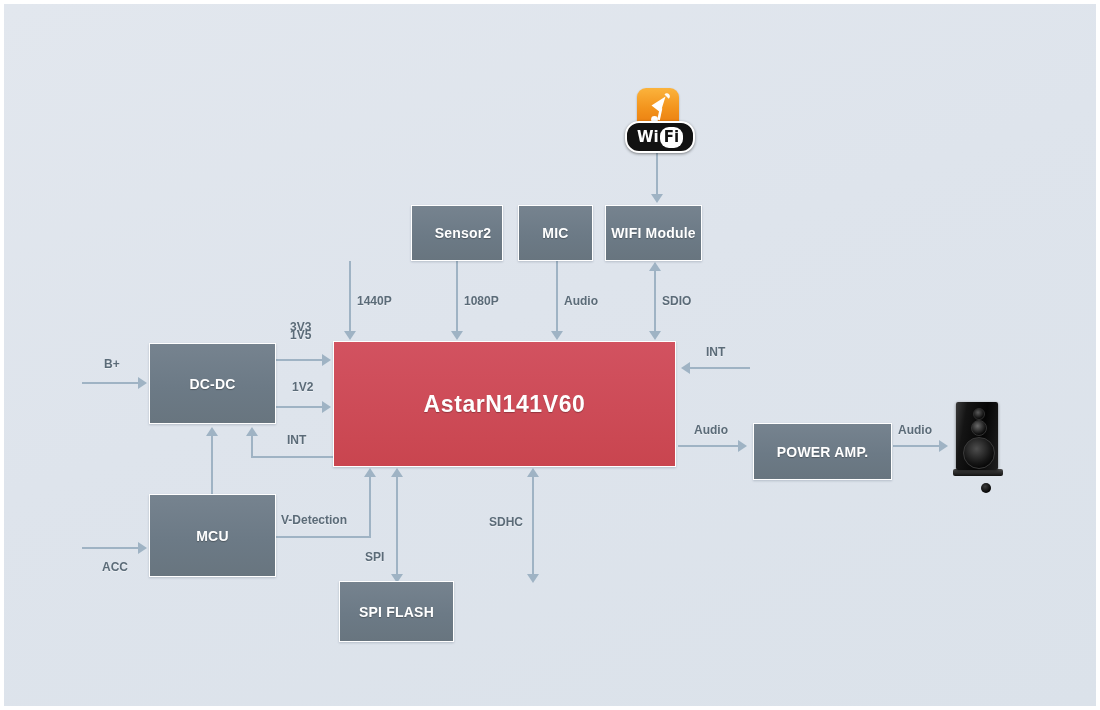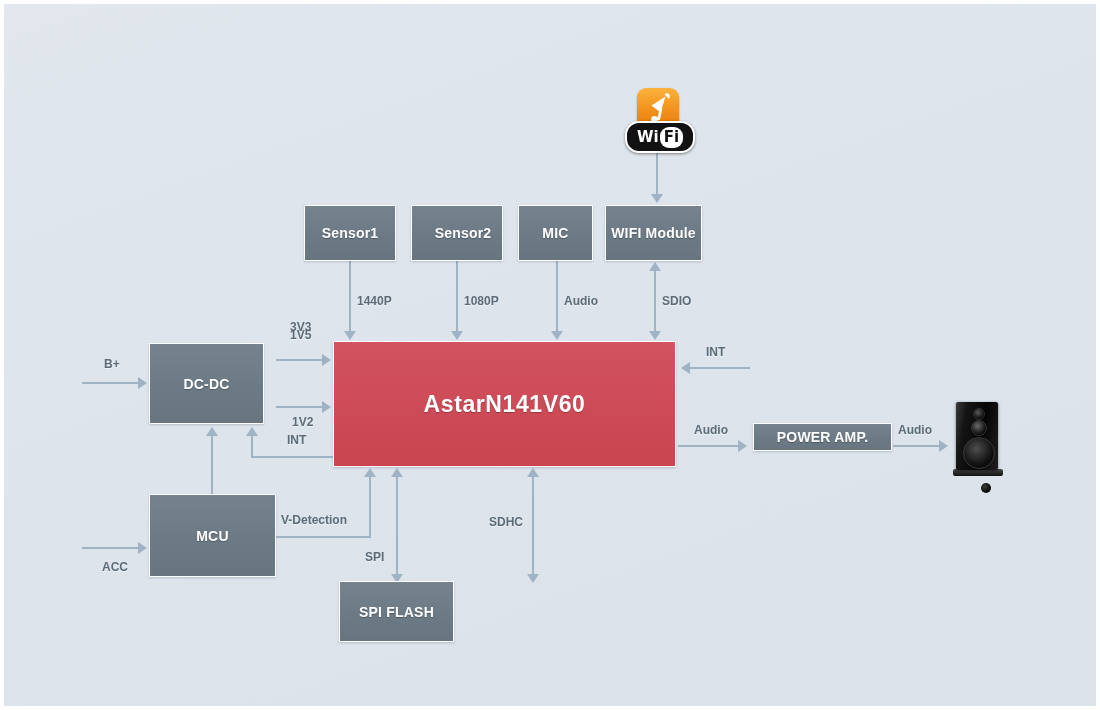--- a/index.html
+++ b/index.html
@@ -135,50 +135,47 @@
       <div id="wifi-pill">
         <span class="wf">
           <span>Wi</span><span class="fi">Fi</span>
         </span>
       </div>
     </div>
 
     <div class="ln lnv" style="left:652px;top:146px;height:46px;"></div>
     <div class="arw down" style="left:647px;top:190px;"></div>
 
-    <div class="blk" style="left:300px;top:201px;width:92px;height:56px;">
-      <span>Sensor1</span>
-    </div>
 
     <div class="blk" style="left:407px;top:201px;width:92px;height:56px;padding-left:12px;">
       <span>Sensor2</span>
     </div>
 
     <div class="blk" style="left:514px;top:201px;width:75px;height:56px;">
       <span>MIC</span>
     </div>
 
     <div class="blk" style="left:601px;top:201px;width:97px;height:56px;">
       <span>WIFI Module</span>
     </div>
 
     <div class="blk soc" style="left:329px;top:337px;width:343px;height:126px;">
       <span>AstarN141V60</span>
     </div>
 
-    <div class="blk" style="left:145px;top:339px;width:115px;height:81px;">
+    <div class="blk" style="left:145px;top:339px;width:127px;height:81px;">
       <span>DC-DC</span>
     </div>
 
     <div class="blk" style="left:145px;top:490px;width:127px;height:83px;">
       <span>MCU</span>
     </div>
 
 
-    <div class="blk" style="left:749px;top:419px;width:139px;height:28px;">
+    <div class="blk" style="left:749px;top:419px;width:139px;height:57px;">
       <span>POWER AMP.</span>
     </div>
 
     <div class="blk" style="left:335px;top:577px;width:115px;height:61px;">
       <span>SPI FLASH</span>
     </div>
 
 
     <div id="speaker">
       <div id="spk-base"></div>
@@ -199,21 +196,21 @@
     <div class="arw right" style="left:134px;top:538px;"></div>
     <div class="lbl" style="left:98px;top:508px;margin-top:48px;">ACC</div>
 
     <div class="ln lnh" style="left:272px;top:355px;width:48px;"></div>
     <div class="arw right" style="left:318px;top:350px;"></div>
     <div class="lbl" style="left:286px;top:316px;">3V3</div>
     <div class="lbl" style="left:286px;top:324px;">1V5</div>
 
     <div class="ln lnh" style="left:272px;top:402px;width:48px;"></div>
     <div class="arw right" style="left:318px;top:397px;"></div>
-    <div class="lbl" style="left:288px;top:376px;margin-top:35px;">1V2</div>
+    <div class="lbl" style="left:288px;top:376px;">1V2</div>
 
     <div class="ln lnh" style="left:247px;top:452px;width:82px;"></div>
     <div class="ln lnv" style="left:247px;top:432px;height:22px;"></div>
     <div class="arw up" style="left:242px;top:423px;"></div>
     <div class="lbl" style="left:283px;top:429px;">INT</div>
 
     <div class="ln lnv" style="left:207px;top:432px;height:58px;"></div>
     <div class="arw up" style="left:202px;top:423px;"></div>
 
     <div class="ln lnv" style="left:345px;top:257px;height:71px;"></div>

